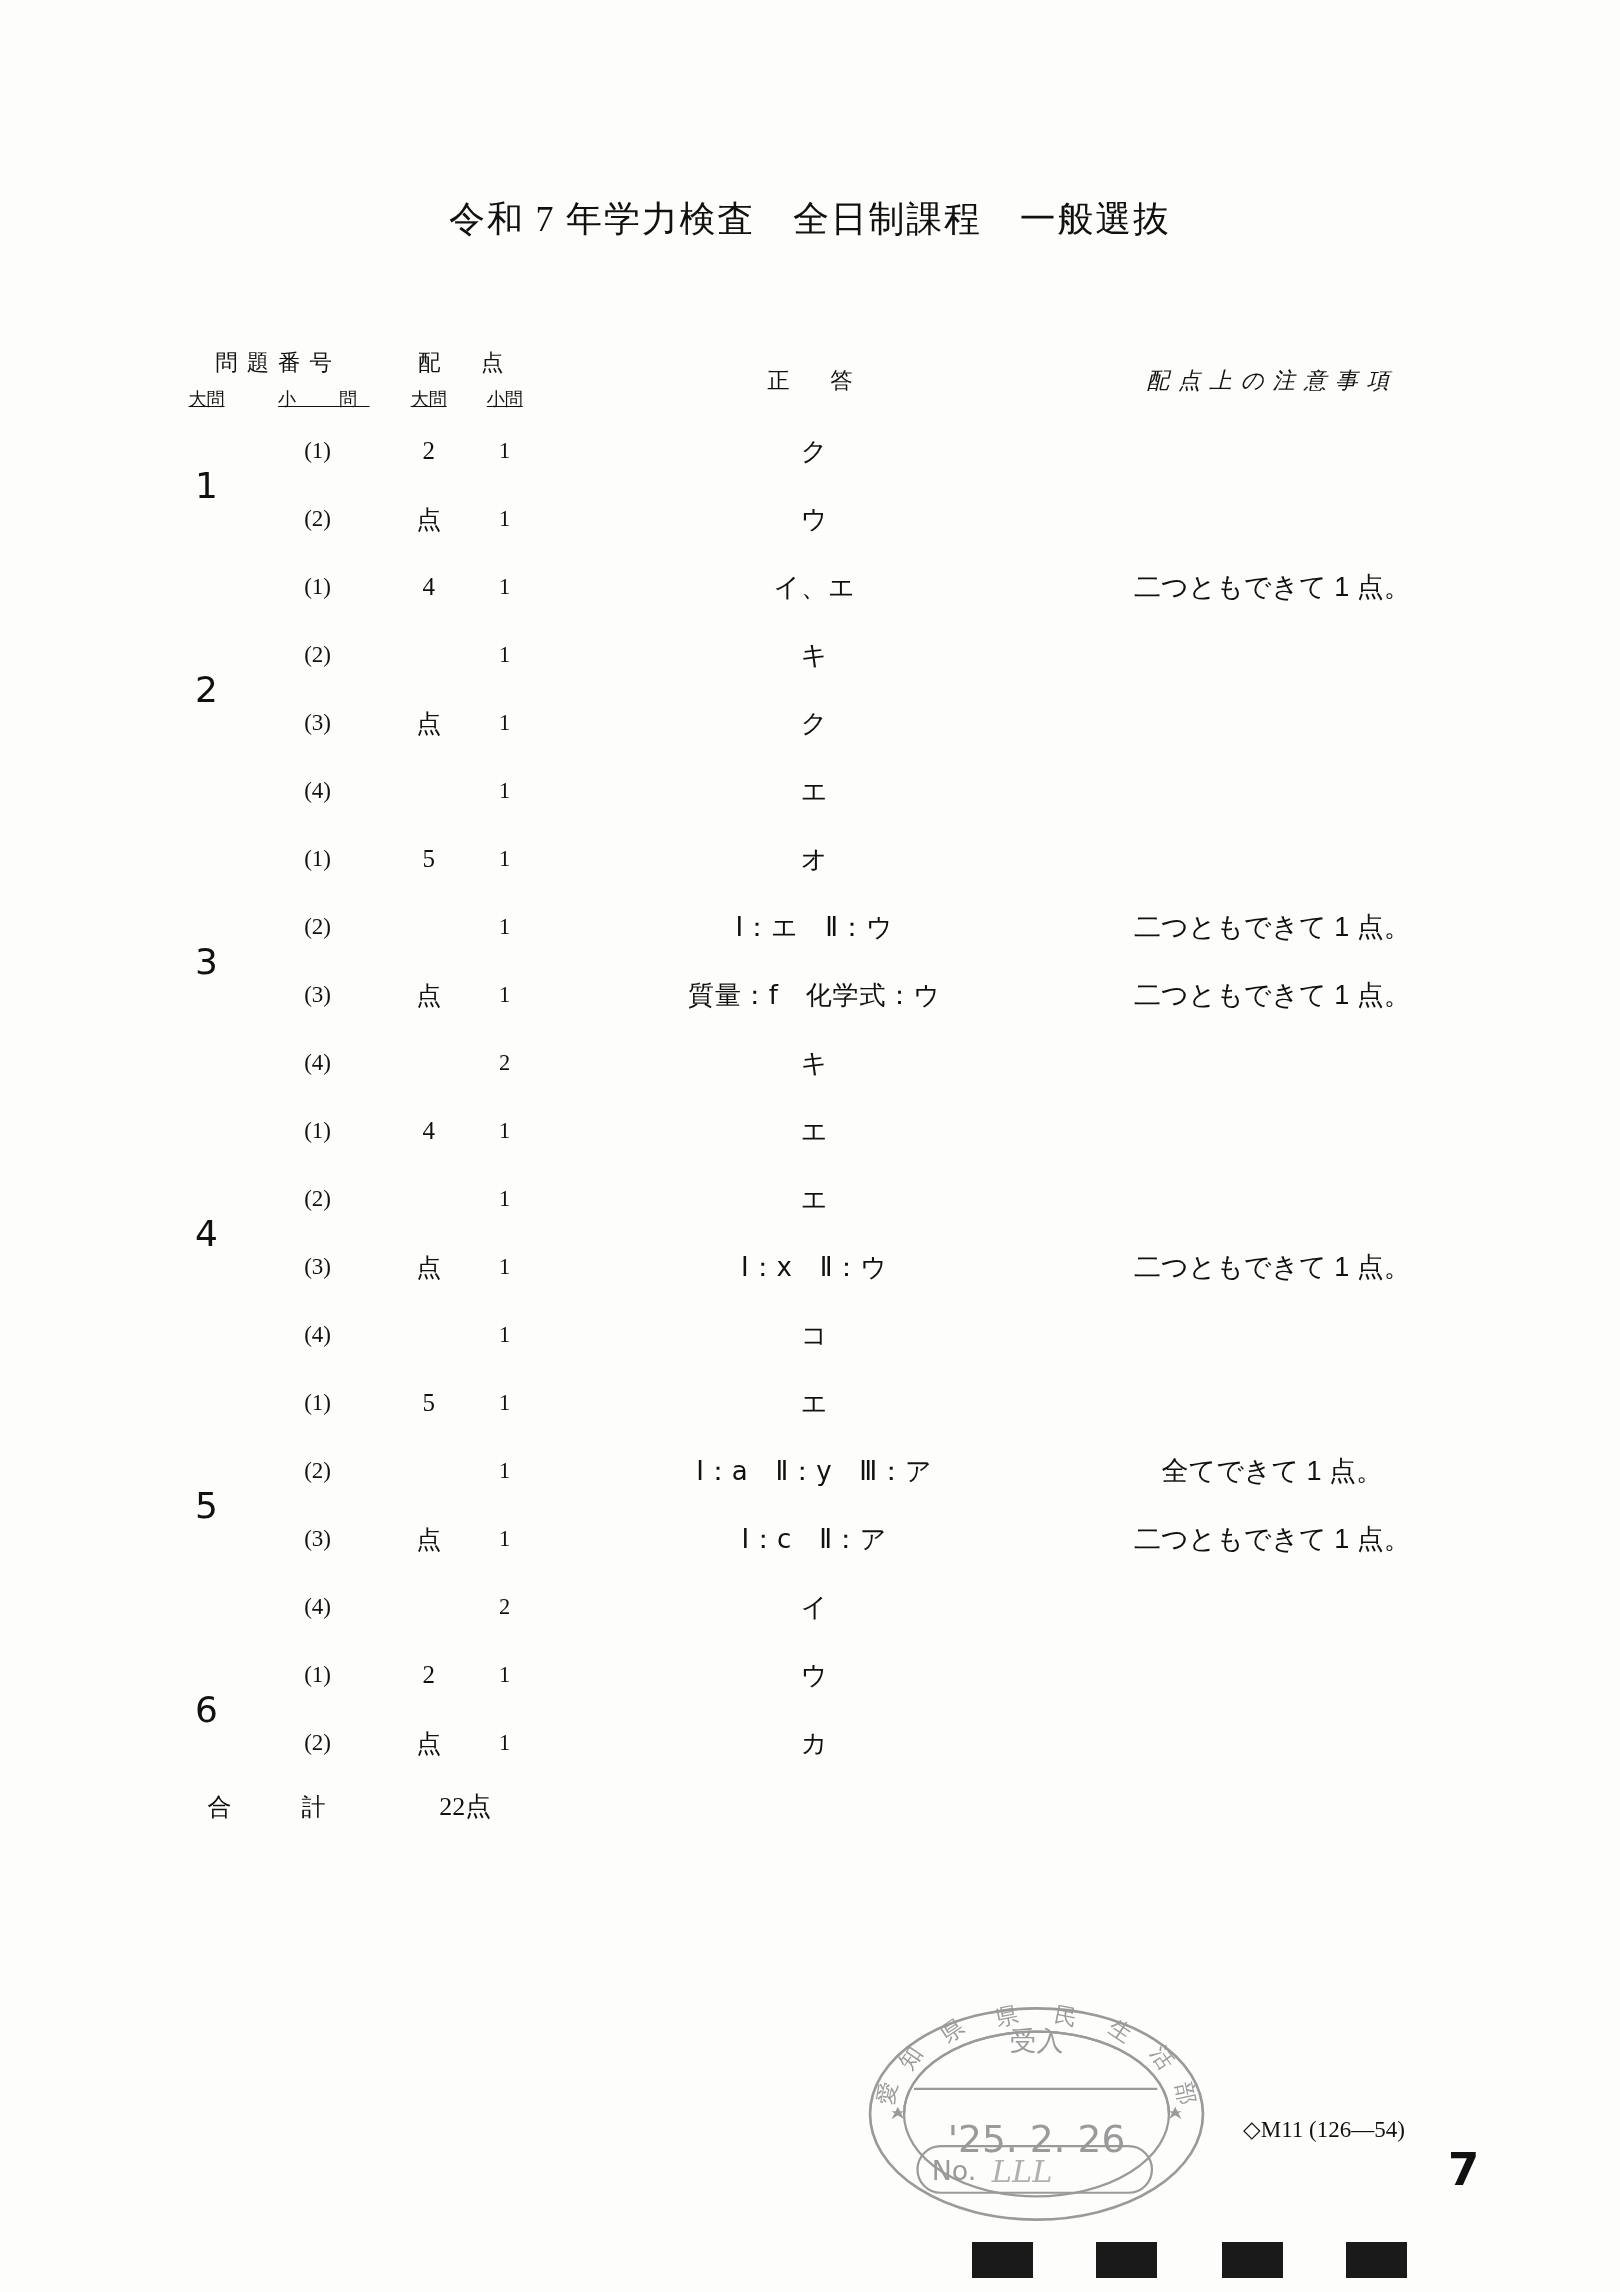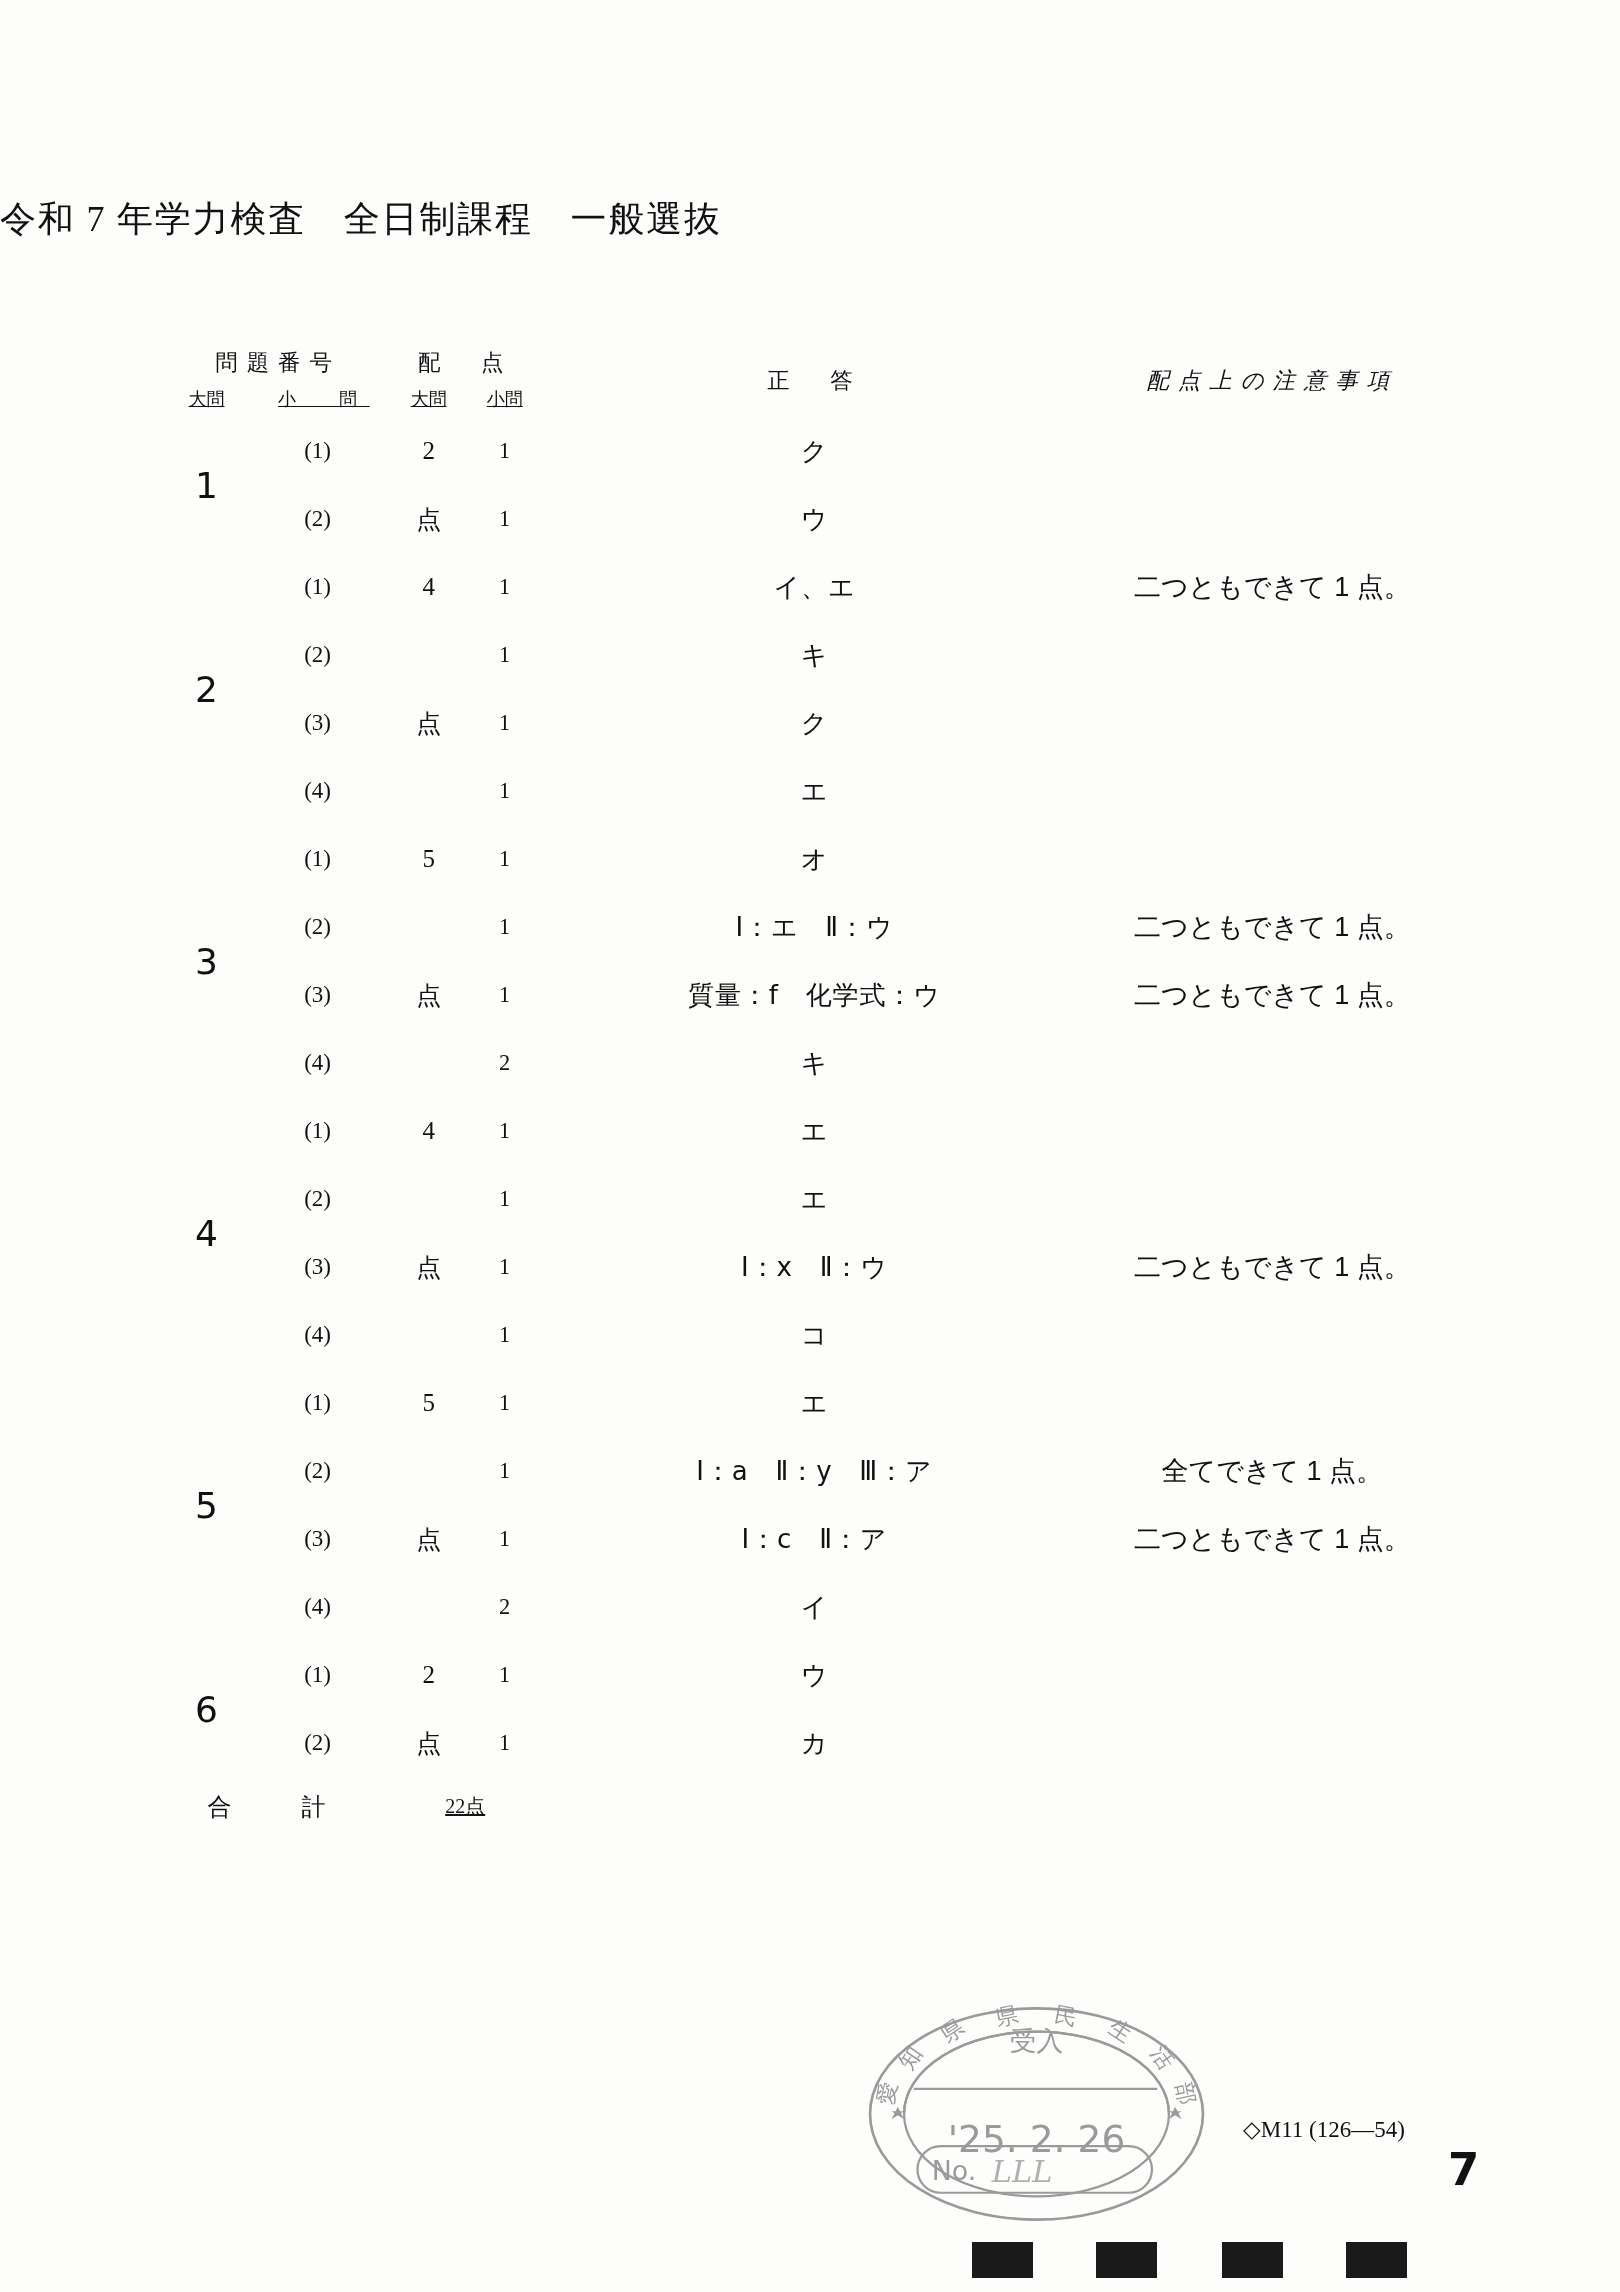--- a/index.html
+++ b/index.html
@@ -22,20 +22,21 @@
     inset: 0;
     background: #fdfdfc;
   }
 
   
   .heading-line1 {
     position: absolute;
     top: 195px;
     left: 0;
     width: 100%;
+    text-align: center;
     font-size: 36px;
     letter-spacing: 1.8px;
     white-space: pre;
     font-family: "Liberation Serif", "DejaVu Serif", serif;
   }
   .heading-line2 {
     position: absolute;
     top: 256px;
     left: 0;
     width: 100%;
@@ -120,21 +121,21 @@
   .note-text {
     font-size: 27px;
     font-family: Liberation Sans, sans-serif;
     text-align: left;
     padding-left: 16px;
     letter-spacing: 0px;
   }
 
   .total-row td { height: 59px; }
   .total-label { font-size: 24px; letter-spacing: 23px; padding-left: 23px; }
-  .total-value { font-size: 20px; text-decoration: underline; }
+  .total-value { font-size: 26px; }
 
   
   .stamp {
     position: absolute;
     left: 862px;
     top: 2003px;
     width: 349px;
     height: 222px;
     color: #8b8b8b;
   }

